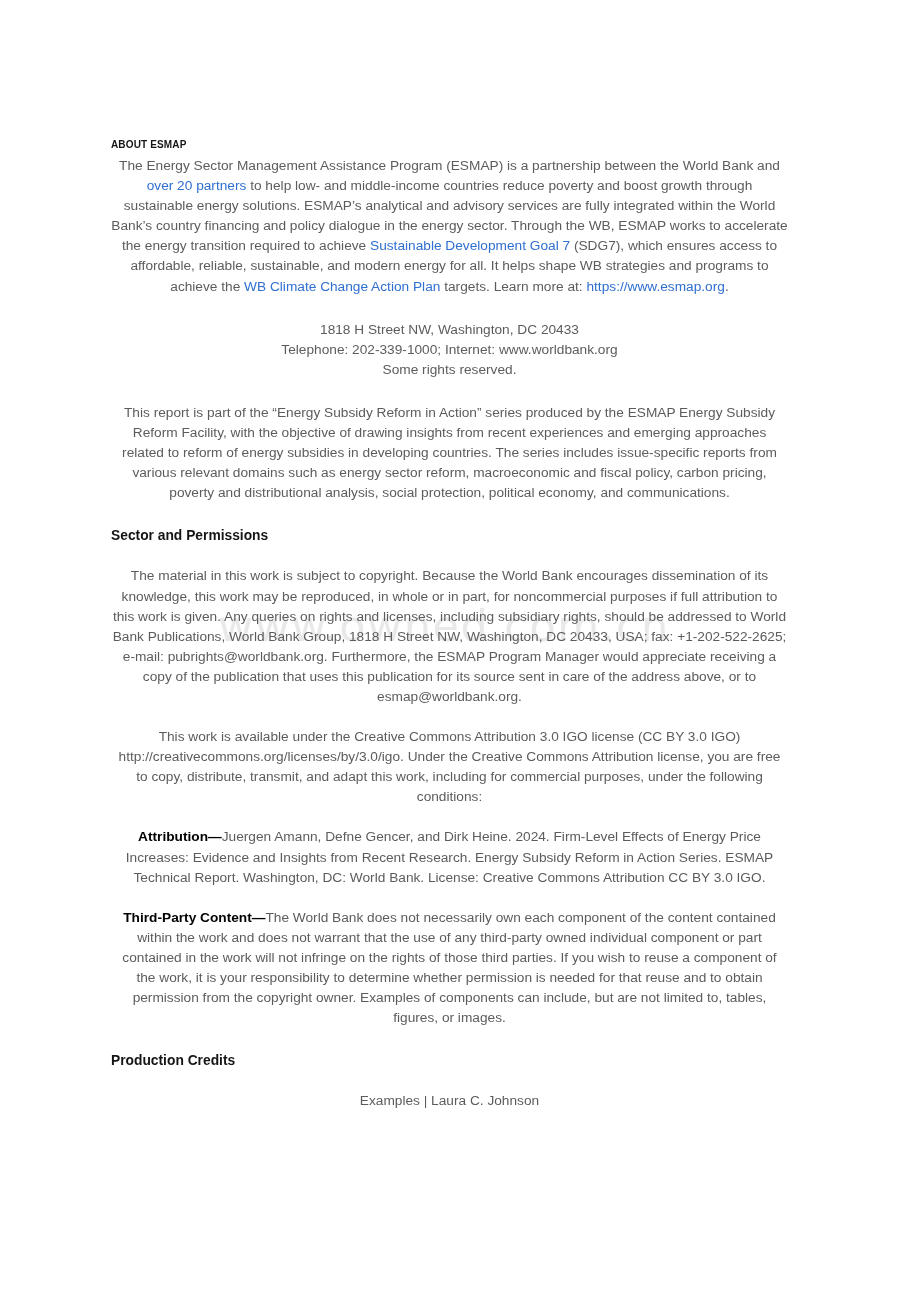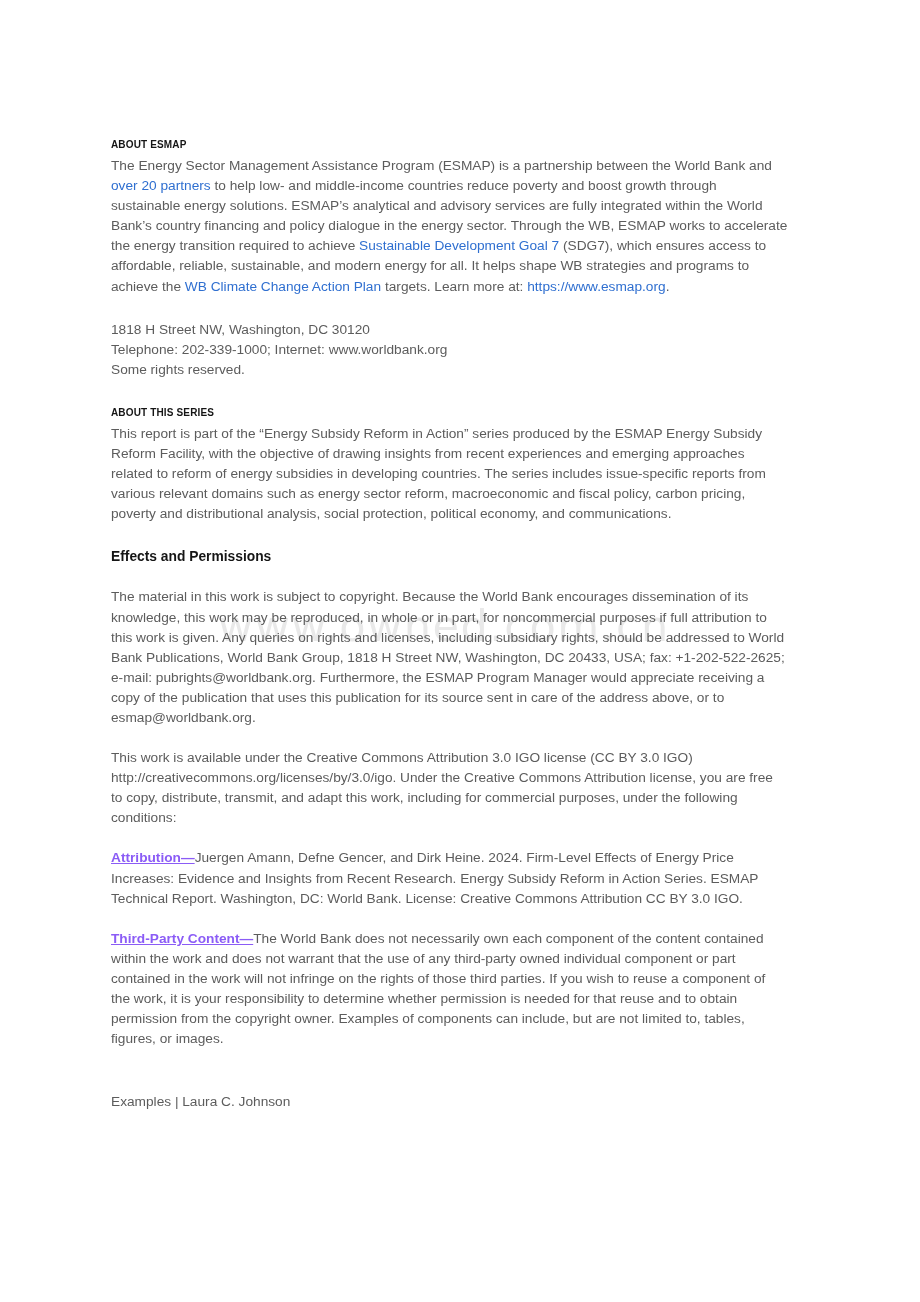--- a/index.html
+++ b/index.html
@@ -66,27 +66,26 @@
     font-weight: bold;
     color: #151515;
     line-height: 20px;
   }
 
   p.body {
     margin: 0;
     font-size: 13.7px;
     line-height: 20.1px;
     color: #5c5c5c;
-    text-align: left;
+    text-align: center;
   }
 
   .lead {
     font-weight: bold;
-    color: #8b5cf6;
-    text-decoration: underline;
+    color: #000000;
   }
 
   a.lnk, .lnk {
     color: #2f6fd0;
     text-decoration: none;
   }
   .gap-lg { height: 20px; }
   .gap-xl { height: 23px; }
 </style>
 </head>
@@ -97,51 +96,51 @@
   <div class="watermark">www.owned.com.cn</div>
 
   <div class="content">
 
     <h2 class="section-head">ABOUT ESMAP</h2>
 
     <p class="body"><span>The Energy Sector Management Assistance Program (ESMAP) is a partnership between the World Bank and </span><span class="lnk">over 20 partners</span><span> to help low- and middle-income countries reduce poverty and boost growth through sustainable energy solutions. ESMAP’s analytical and advisory services are fully integrated within the World Bank’s country financing and policy dialogue in the energy sector. Through the WB, ESMAP works to accelerate the energy transition required to achieve </span><span class="lnk">Sustainable Development Goal 7</span><span> (SDG7), which ensures access to affordable, reliable, sustainable, and modern energy for all. It helps shape WB strategies and programs to achieve the </span><span class="lnk">WB Climate Change Action Plan</span><span> targets. Learn more at: </span><span class="lnk">https://www.esmap.org</span><span>.</span></p>
 
     <div class="gap-xl"></div>
 
-    <p class="body">1818 H Street NW, Washington, DC 30120</p>
+    <p class="body">1818 H Street NW, Washington, DC 20433</p>
     <p class="body">Telephone: 202-339-1000; Internet: www.worldbank.org</p>
     <p class="body">Some rights reserved.</p>
 
     <div class="gap-xl"></div>
 
-    <h2 class="section-head">ABOUT THIS SERIES</h2>
 
     <p class="body">This report is part of the “Energy Subsidy Reform in Action” series produced by the ESMAP Energy Subsidy Reform Facility, with the objective of drawing insights from recent experiences and emerging approaches related to reform of energy subsidies in developing countries. The series includes issue-specific reports from various relevant domains such as energy sector reform, macroeconomic and fiscal policy, carbon pricing, poverty and distributional analysis, social protection, political economy, and communications.</p>
 
     <div class="gap-xl"></div>
 
-    <h3 class="sub-head">Effects and Permissions</h3>
+    <h3 class="sub-head">Sector and Permissions</h3>
 
     <div class="gap-lg"></div>
 
     <p class="body">The material in this work is subject to copyright. Because the World Bank encourages dissemination of its knowledge, this work may be reproduced, in whole or in part, for noncommercial purposes if full attribution to this work is given. Any queries on rights and licenses, including subsidiary rights, should be addressed to World Bank Publications, World Bank Group, 1818 H Street NW, Washington, DC 20433, USA; fax: +1-202-522-2625; e-mail: pubrights@worldbank.org. Furthermore, the ESMAP Program Manager would appreciate receiving a copy of the publication that uses this publication for its source sent in care of the address above, or to esmap@worldbank.org.</p>
 
     <div class="gap-lg"></div>
 
     <p class="body">This work is available under the Creative Commons Attribution 3.0 IGO license (CC BY 3.0 IGO) http://creativecommons.org/licenses/by/3.0/igo. Under the Creative Commons Attribution license, you are free to copy, distribute, transmit, and adapt this work, including for commercial purposes, under the following conditions:</p>
 
     <div class="gap-lg"></div>
 
     <p class="body"><span class="lead">Attribution—</span><span>Juergen Amann, Defne Gencer, and Dirk Heine. 2024. Firm-Level Effects of Energy Price Increases: Evidence and Insights from Recent Research. Energy Subsidy Reform in Action Series. ESMAP Technical Report. Washington, DC: World Bank. License: Creative Commons Attribution CC BY 3.0 IGO.</span></p>
 
     <div class="gap-lg"></div>
 
     <p class="body"><span class="lead">Third-Party Content—</span><span>The World Bank does not necessarily own each component of the content contained within the work and does not warrant that the use of any third-party owned individual component or part contained in the work will not infringe on the rights of those third parties. If you wish to reuse a component of the work, it is your responsibility to determine whether permission is needed for that reuse and to obtain permission from the copyright owner. Examples of components can include, but are not limited to, tables, figures, or images.</span></p>
 
     <div class="gap-xl"></div>
 
+    <h3 class="sub-head">Production Credits</h3>
 
     <div class="gap-lg"></div>
 
     <p class="body">Examples | Laura C. Johnson</p>
 
   </div>
 </div>
 
 </body></html>

